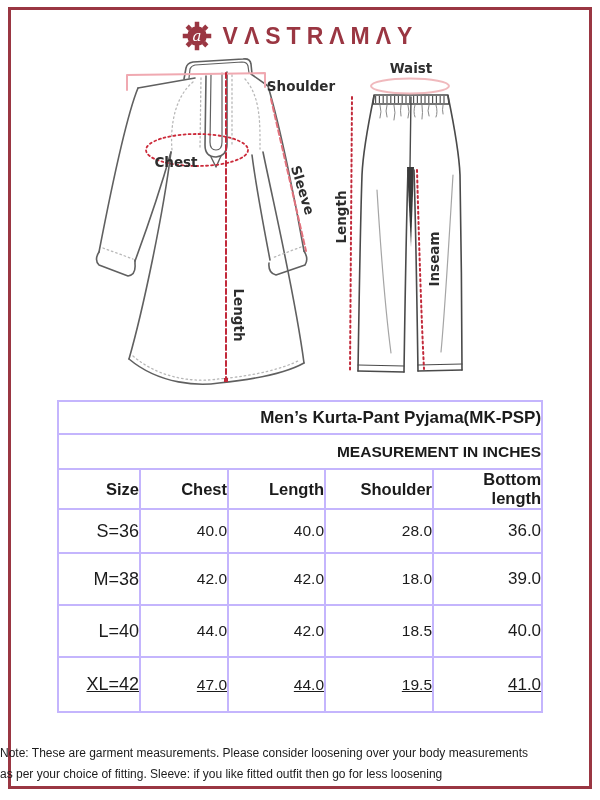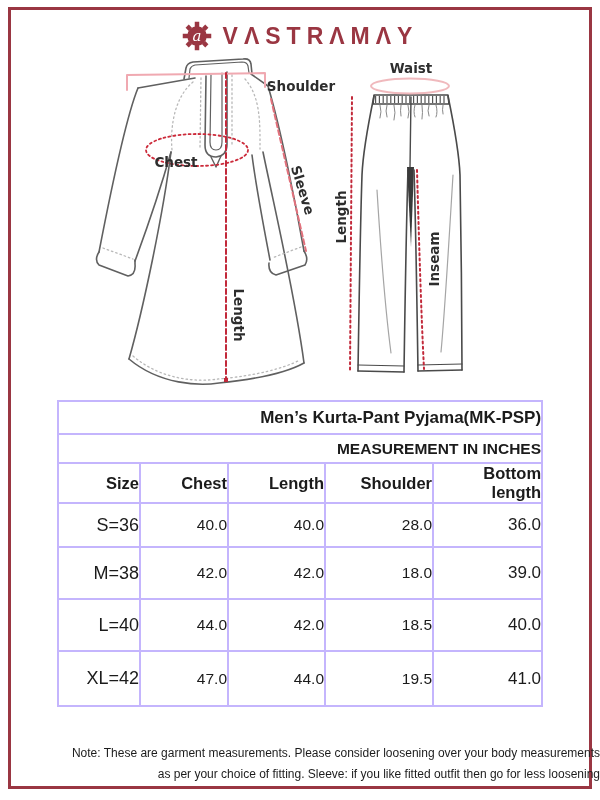--- a/index.html
+++ b/index.html
@@ -28,31 +28,31 @@
   table.size-table {
     position:absolute; left:57px; top:400px; width:484px;
     border-collapse:collapse; table-layout:fixed; color:#1b1b1b;
     font-family:"Liberation Sans", sans-serif;
   }
   table.size-table td, table.size-table th {
     border:2px solid #c4b5fd; text-align:right; vertical-align:middle;
     overflow:hidden;
   }
   tr.title-row td   { height:33px; font-size:17px; font-weight:bold; }
-  tr.subtitle-row td{ height:29px; font-size:15.5px; font-weight:bold; }
+  tr.subtitle-row td{ height:35px; font-size:15.5px; font-weight:bold; }
   tr.head-row th    { height:38px; font-size:16.5px; font-weight:bold; line-height:19px; }
   tr.data-row td    { font-size:15.5px; }
   tr.data-row td.size-cell { font-size:18px; font-weight:500; }
   tr.data-row td.bottom-cell { font-size:17px; }
   tr.data-row-0 td { height:44px; }
   tr.data-row-1 td { height:52px;margin-left:24px; }
   tr.data-row-2 td { height:52px; }
-  tr.data-row-3 td { height:55px; }
+  tr.data-row-3 td { height:55px;text-decoration:underline; }
   .note {
-    position:absolute; left:0; top:743px; width:600px; text-align:right;
+    position:absolute; left:0; top:743px; width:600px; text-align:left;
     font-size:12px; line-height:21px; color:#1c1c1c; white-space:nowrap;
     font-family:"Liberation Sans", sans-serif;
   }
 </style>
 </head>
 <body>
 
 <div class="page">
   <div class="frame"></div>
 

